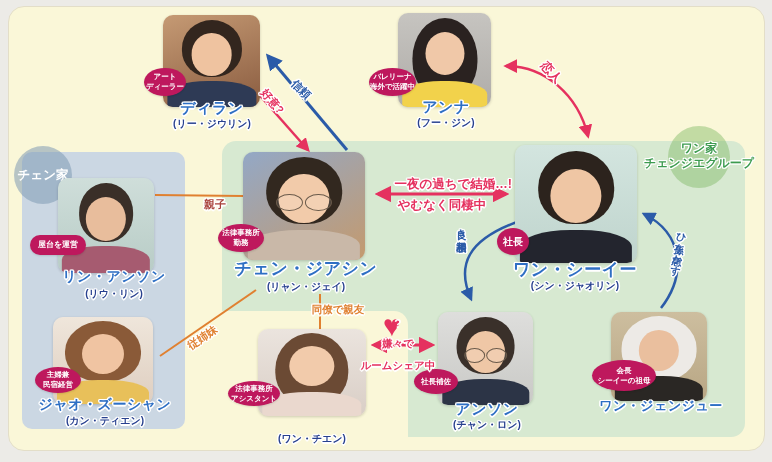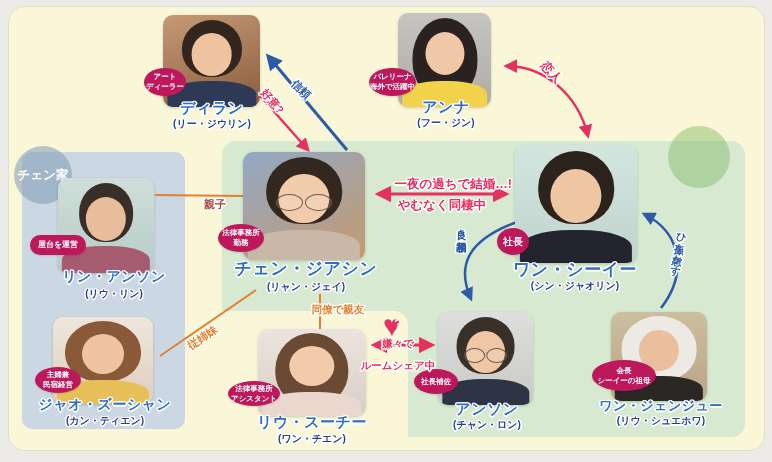--- a/index.html
+++ b/index.html
@@ -50,20 +50,24 @@
 <div id="stage">
   <div id="card"></div>
 
   <div id="panel-chen" class="panel"></div>
   <div id="panel-wang" class="panel"></div>
   <div id="panel-bite" class="panel"></div>
   <div id="chen-circle" class="gcircle">
     <span>チェン家</span>
   </div>
   <div id="wang-circle" class="gcircle"></div>
+  <div id="wang-label">
+    <div>ワン家</div>
+    <div>チェンジエグループ</div>
+  </div>
 
   <svg id="arrows" width="772" height="462" viewBox="0 0 772 462">
     <defs>
       <marker id="mr" viewBox="0 0 10 10" refX="8" refY="5" markerWidth="5.5" markerHeight="5.5" orient="auto-start-reverse">
           <path d="M0,0 L10,5 L0,10 z" fill="#E5315F"></path>
         </marker>
       <marker id="mb" viewBox="0 0 10 10" refX="8" refY="5" markerWidth="5.5" markerHeight="5.5" orient="auto-start-reverse">
           <path d="M0,0 L10,5 L0,10 z" fill="#2B5BA8"></path>
         </marker>
     </defs>
@@ -138,26 +142,24 @@
   <div class="pname oline" style="left:396px;top:98px;width:100px;font-size:15px">アンナ</div>
   <div class="pactor oline" style="left:396px;top:116px;width:100px">(フー・ジン)</div>
   <div class="pname oline" style="left:226px;top:257px;width:160px;font-size:17px">チェン・ジアシン</div>
   <div class="pactor oline" style="left:226px;top:280px;width:160px">(リャン・ジェイ)</div>
   <div class="pname oline" style="left:495px;top:258px;width:160px;font-size:17px">ワン・シーイー</div>
   <div class="pactor oline" style="left:495px;top:279px;width:160px">(シン・ジャオリン)</div>
   <div class="pname oline" style="left:54px;top:268px;width:120px;font-size:14px">リン・アンソン</div>
   <div class="pactor oline" style="left:54px;top:287px;width:120px">(リウ・リン)</div>
   <div class="pname oline" style="left:33px;top:396px;width:144px;font-size:14px">ジャオ・ズーシャン</div>
   <div class="pactor oline" style="left:33px;top:414px;width:144px">(カン・ティエン)</div>
-  <div class="pname oline" style="left:242px;top:413px;width:140px;font-size:15px">リウ・スーチー</div>
   <div class="pactor oline" style="left:242px;top:432px;width:140px">(ワン・チエン)</div>
   <div class="pname oline" style="left:427px;top:400px;width:120px;font-size:15px">アンソン</div>
   <div class="pactor oline" style="left:427px;top:418px;width:120px">(チャン・ロン)</div>
   <div class="pname oline" style="left:592px;top:397px;width:138px;font-size:13px">ワン・ジェンジュー</div>
-  <div class="pactor oline" style="left:592px;top:414px;width:138px">(リウ・シュエホワ)</div>
 
   <div class="badge" style="left:144px;top:68px;width:42px;height:28px">
       <span>アート</span>
       <span>ディーラー</span>
     </div>
   <div class="badge" style="left:369px;top:68px;width:47px;height:28px">
       <span>バレリーナ</span>
       <span>海外で活躍中</span>
     </div>
   <div class="badge" style="left:218px;top:224px;width:46px;height:28px">

